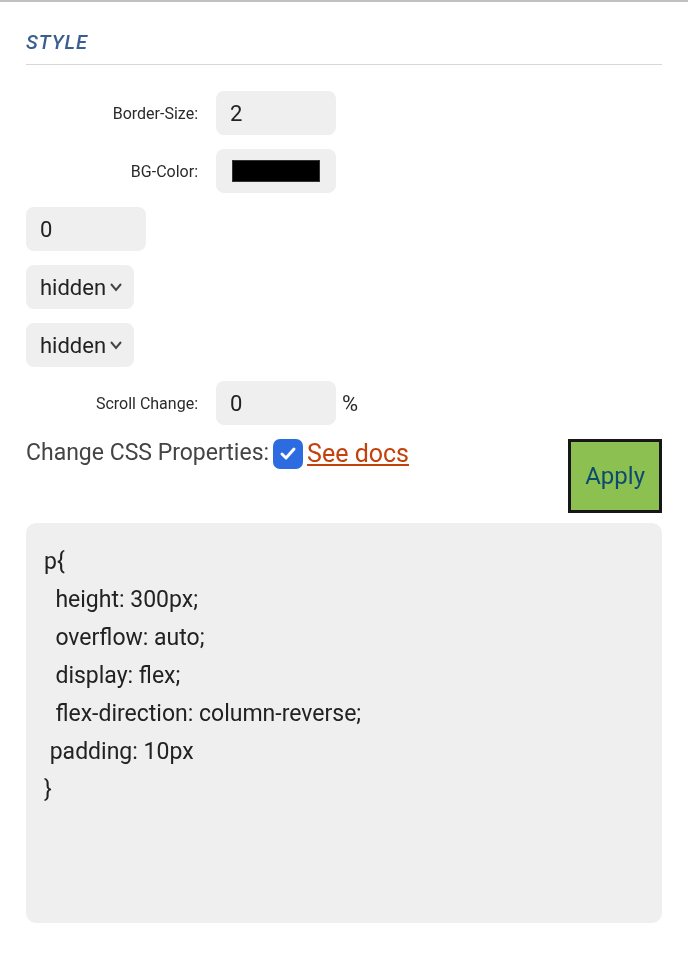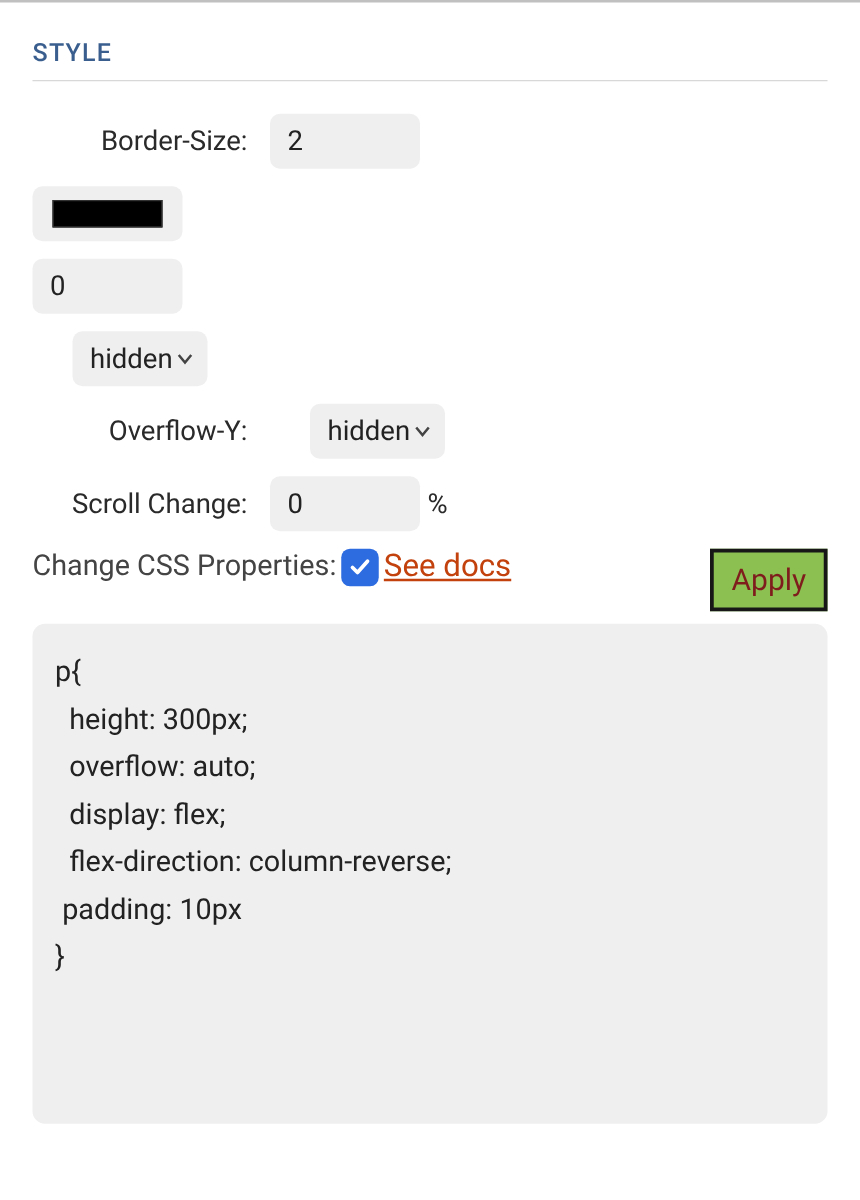--- a/index.html
+++ b/index.html
@@ -16,36 +16,37 @@
   .panel {
     padding: 28px 26px 0 26px;
     border-top: 2px solid #c0c0c0;
   }
   .section-title {
     font-size: 20px;
     letter-spacing: 1px;
     color: #3a5f8f;
     font-weight: 500;
     margin-bottom: 10px;
+    font-style: italic;
   }
   .divider {
     height: 1px;
     background: #d8d8d8;
     margin-bottom: 26px;
   }
   .row {
     display: flex;
     align-items: center;
     margin-bottom: 14px;
   }
   .row .label {
     width: 190px;
     text-align: right;
     padding-right: 18px;
-    font-size: 22px;
+    font-size: 16px;
     color: #2a2a2a;
   }
   .field {
     background: #efefef;
     border-radius: 8px;
     height: 44px;
     display: flex;
     align-items: center;
     padding: 0 14px;
     font-size: 22px;
@@ -55,21 +56,20 @@
   .field.color { width: 120px; justify-content: center; }
   .swatch {
     width: 88px;
     height: 22px;
     background: #000;
     border: 1px solid #333;
   }
   .select {
     position: relative;
     width: 108px;
-    margin-left: 32px;
   }
   .select .chev {
     position: absolute;
     right: 10px;
     top: 50%;
     transform: translateY(-50%);
     pointer-events: none;
   }
   .unit {
     font-size: 22px;
@@ -98,23 +98,23 @@
   }
   .link {
     color: #c2410c;
     font-size: 25px;
     text-decoration: underline;
     cursor: pointer;
   }
   .apply-btn {
     margin-left: auto;
     background: #8cc152;
-    color: #7f1d1d;
+    color: #0c4a6e;
     font-size: 24px;
-    padding: 8px 14px;
+    padding: 20px 14px;
     border: 3px solid #171717;
     cursor: pointer;
   }
   .code-area {
     margin-top: 8px;
     background: #efefef;
     border-radius: 10px;
     padding: 20px 18px;
     font-size: 23px;
     line-height: 1.65;
@@ -133,20 +133,21 @@
   <div class="section-title">STYLE</div>
   <div class="divider"></div>
 
   <div class="row">
     <div class="label">Border-Size:</div>
     <div class="field num">2</div>
   </div>
 
 
   <div class="row">
+    <div class="label">BG-Color:</div>
     <div class="field color">
       <div class="swatch" style="background:#000"></div>
     </div>
   </div>
 
   <div class="row">
     <div class="field num">0</div>
   </div>
 
   <div class="row">
@@ -154,21 +155,20 @@
       <span>hidden</span>
       <span class="chev">
         <svg width="16" height="16" viewBox="0 0 16 16">
             <path d="M3 5l5 6 5-6" fill="none" stroke="#444" stroke-width="2"></path>
           </svg>
       </span>
     </div>
   </div>
 
   <div class="row">
-    <div class="label">Overflow-Y:</div>
     <div class="field select">
       <span>hidden</span>
       <span class="chev">
         <svg width="16" height="16" viewBox="0 0 16 16">
             <path d="M3 5l5 6 5-6" fill="none" stroke="#444" stroke-width="2"></path>
           </svg>
       </span>
     </div>
   </div>
 

